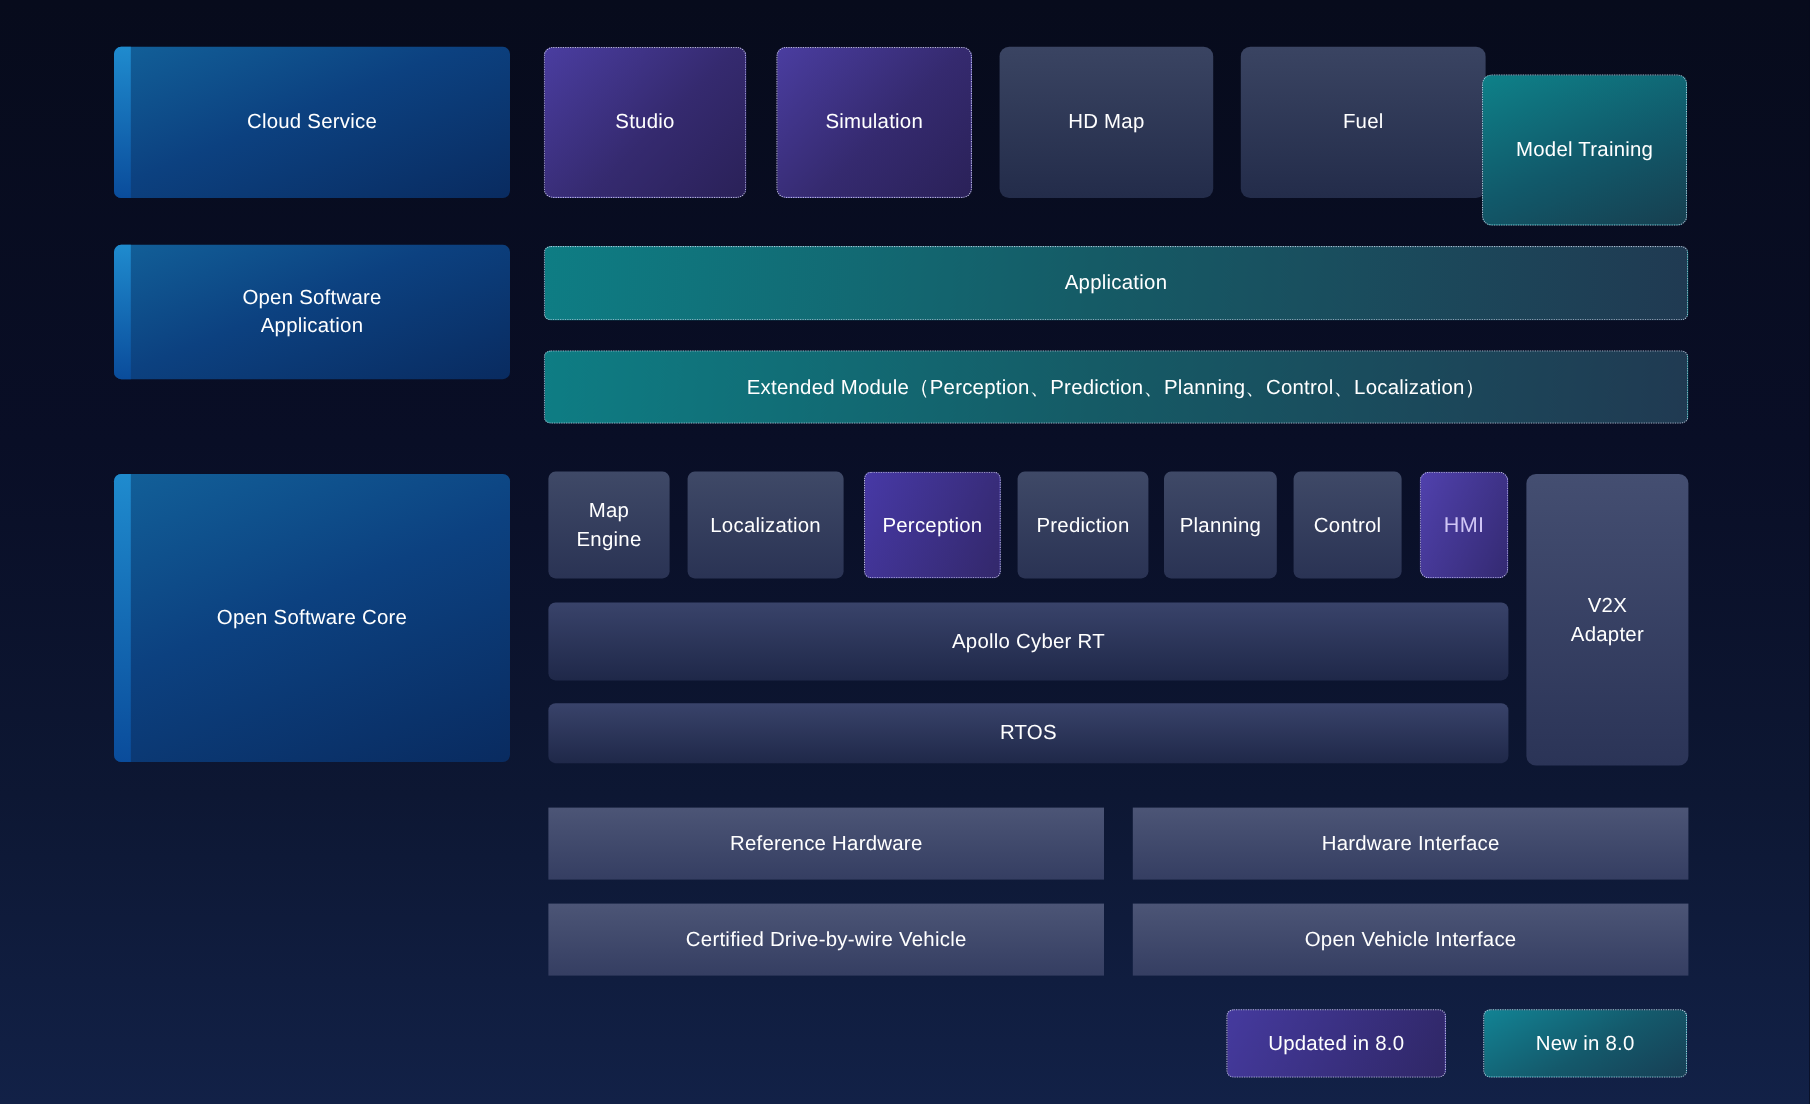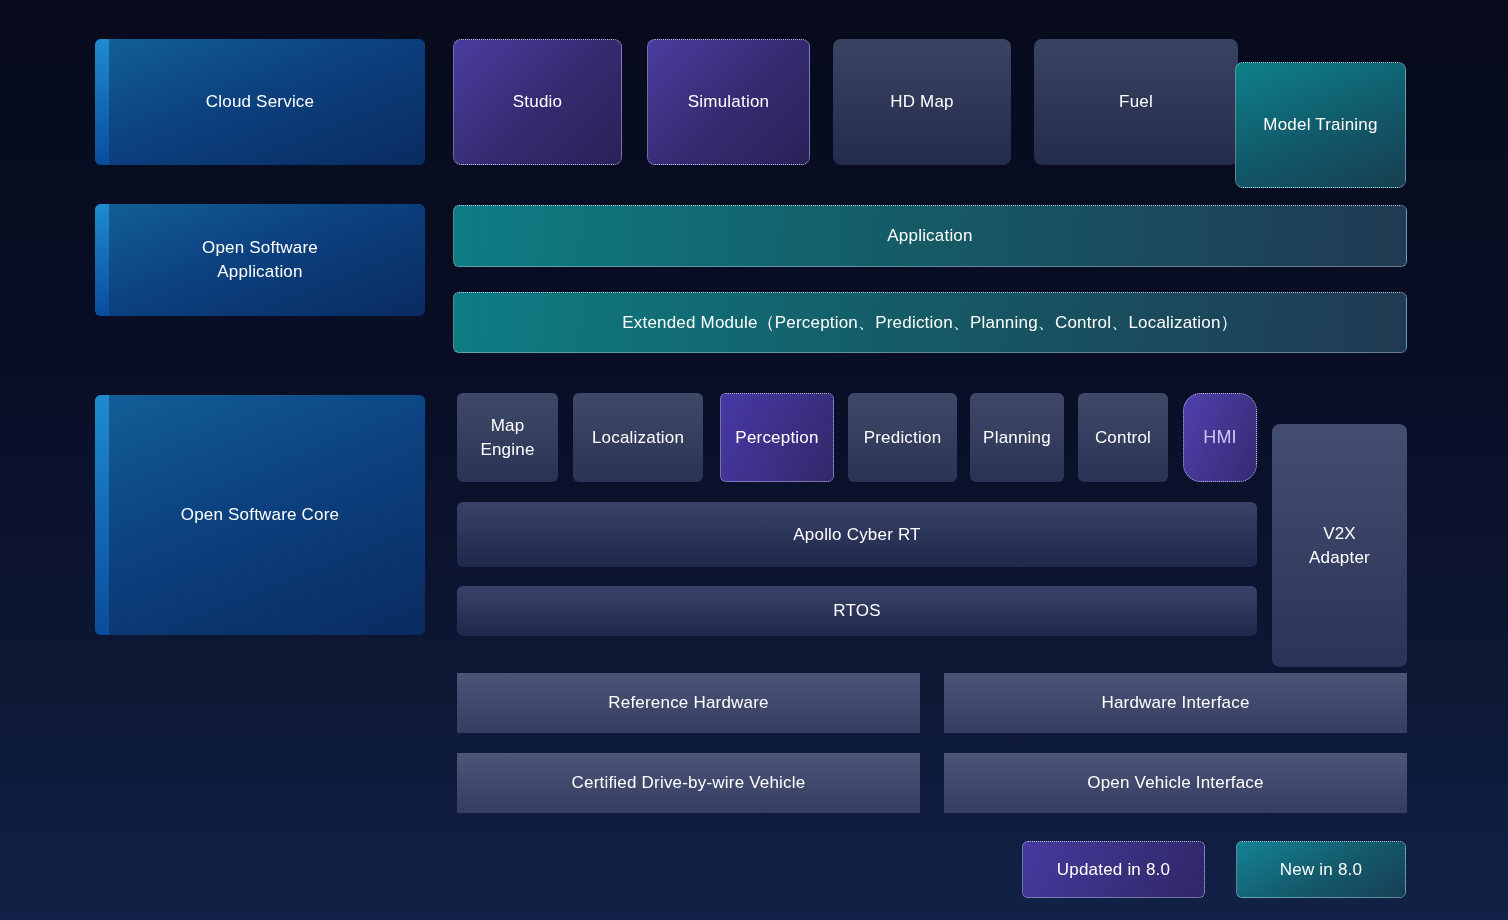--- a/index.html
+++ b/index.html
@@ -33,30 +33,30 @@
     background:linear-gradient(180deg,#1f8bce 0%, #0a4c9b 100%);
   }
 
   
   .tile { background:linear-gradient(180deg,#3a4462 0%, #232c4a 100%); border-radius:8px; }
   
   .module { background:linear-gradient(180deg,#3f4967 0%, #2a3354 100%); border-radius:6px; }
   
   .bar { background:linear-gradient(180deg,#39436a 0%, #1f2849 100%); border-radius:6px; }
   
-  .v2x { background:linear-gradient(180deg,#444e71 0%, #2b3457 100%); border-radius:8px;margin-top:29px; }
+  .v2x { background:linear-gradient(180deg,#444e71 0%, #2b3457 100%); border-radius:8px; }
   
   .hw { background:linear-gradient(180deg,#4c5576 0%, #353e62 100%); border-radius:0; }
 
   .dotted { border:1px dotted rgba(216,221,240,0.8); }
 
   
   .purple { background:linear-gradient(135deg,#4a3da0 0%, #352a6f 55%, #2a2158 100%); border-radius:8px; }
   .purple-mod { background:linear-gradient(115deg,#4739a6 0%, #33286b 100%); border-radius:6px; }
-  .purple-hmi { background:linear-gradient(115deg,#5041ad 0%, #342a72 100%); border-radius:18px; color:#cfc5f5; }
+  .purple-hmi { background:linear-gradient(115deg,#5041ad 0%, #342a72 100%); border-radius:8px; color:#cfc5f5; }
 
   
   .teal-tile { background:linear-gradient(158deg,#0e8189 0%, #11596a 55%, #173f50 100%); border-radius:8px;margin-top:23px; }
   .teal-bar { background:linear-gradient(95deg,#0e7d84 0%, #155b66 48%, #203a52 100%); border-radius:6px; }
 
   .legend-purple { background:linear-gradient(115deg,#453a9e 0%, #2f2766 100%); border-radius:6px; }
   .legend-teal { background:linear-gradient(150deg,#128394 0%, #14596b 55%, #173f55 100%); border-radius:6px; }
 </style>
 </head>
 <body>

